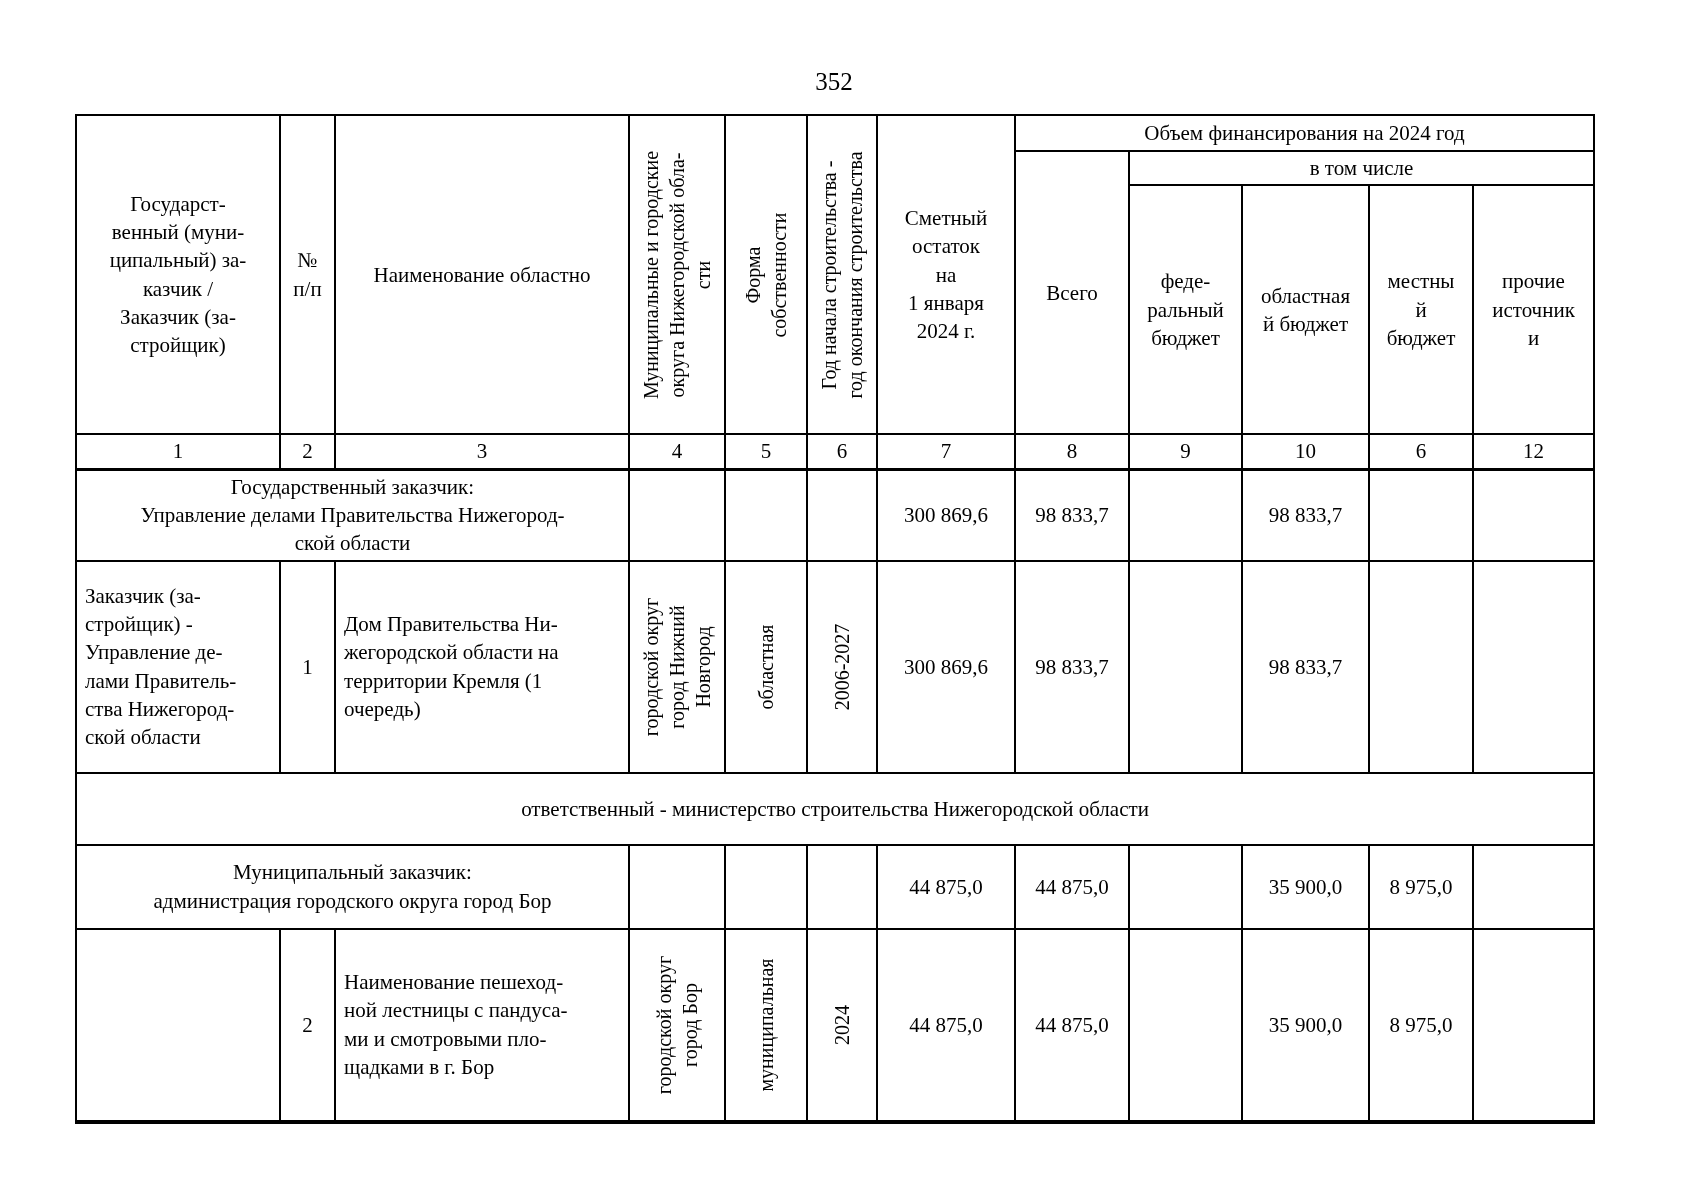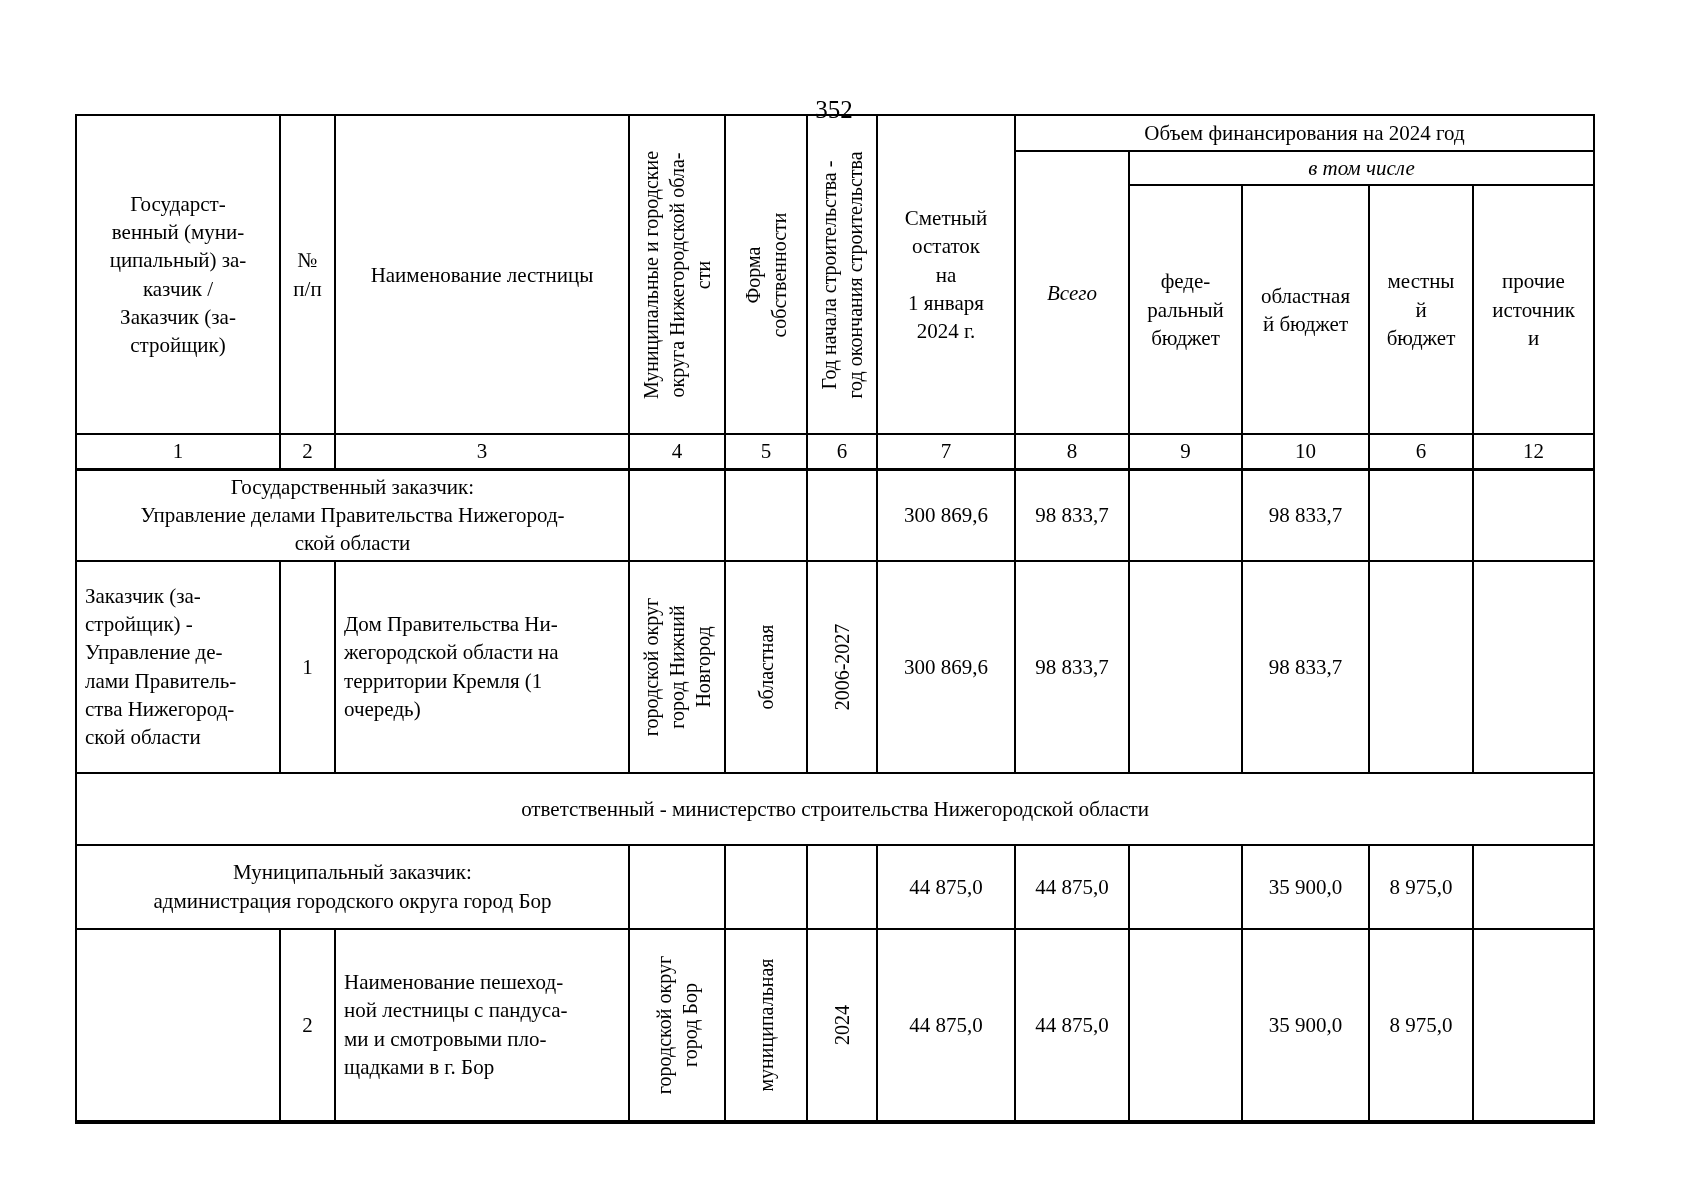--- a/index.html
+++ b/index.html
@@ -1,27 +1,27 @@
 <!DOCTYPE html>
 <html><head>
 <meta charset="utf-8">
 <style>
   html,body{margin:0;padding:0;background:#fff;}
   body{width:1697px;height:1200px;position:relative;overflow:hidden;
        font-family:"Liberation Serif","DejaVu Serif",serif;color:#000;}
   .page-number{position:absolute;top:68px;left:75px;width:1518px;
-       text-align:center;font-size:25px;margin-top:28px;}
+       text-align:center;font-size:25px;}
   table.fin{position:absolute;left:75px;top:114px;width:1518px;
        border-collapse:collapse;table-layout:fixed;
        border:2px solid #000;border-bottom:4px solid #000;
        font-size:21px;line-height:1.35;}
   td{border:2px solid #000;vertical-align:middle;text-align:center;
      padding:2px 4px;white-space:pre-line;overflow:visible;}
   tr.h1 td{height:30px;}
-  tr.h2 td{height:26px;font-style:italic;}
+  tr.h2 td{height:26px;}
   tr.h3 td{height:243px;}
   tr.numrow td{height:23px;border-bottom:3px solid #000;}
   tr.rowA td{height:79px;margin-left:23px;}
   tr.rowB td{height:206px;}
   tr.rowC td{height:66px;margin-left:33px;}
   tr.rowD td{height:78px;}
   tr.rowE td{height:186px;}
   td.tl{text-align:left;padding-left:8px;padding-right:8px;}
   td.v{position:relative;padding:0;}
   td.v .vtext{position:absolute;top:50%;left:50%;
@@ -55,21 +55,21 @@
   <tbody>
       <tr class="h1">
     <td rowspan="3">Государст-
 венный (муни-
 ципальный) за-
 казчик /
 Заказчик (за-
 стройщик)</td>
     <td rowspan="3">№
 п/п</td>
-    <td rowspan="3">Наименование лестницы</td>
+    <td rowspan="3">Наименование областно</td>
     <td rowspan="3" class="v"><span class="vtext vh">Муниципальные и городские
 округа Нижегородской обла-
 сти</span></td>
     <td rowspan="3" class="v"><span class="vtext vh">Форма
 собственности</span></td>
     <td rowspan="3" class="v"><span class="vtext vh">Год начала строительства -
 год окончания строительства</span></td>
     <td rowspan="3">Сметный
 остаток
 на

